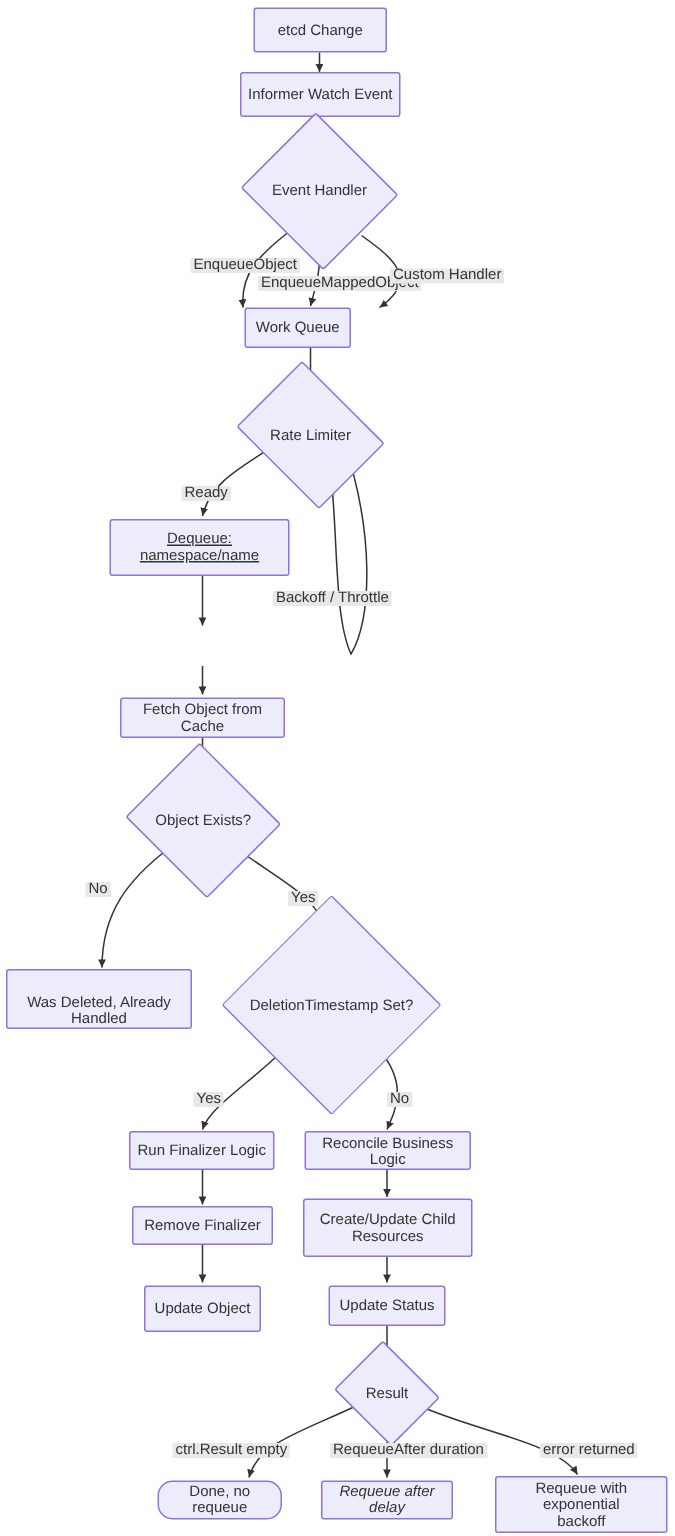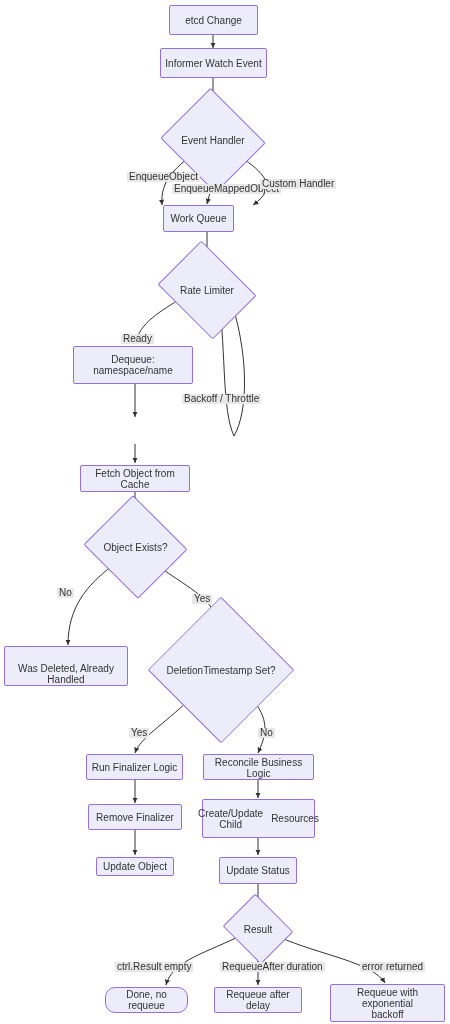--- a/index.html
+++ b/index.html
@@ -92,35 +92,35 @@
   </svg>
 
   <div class="node rect" style="left:169px;top:5px;width:89px;height:30px;">
     <span class="lbl">etcd Change</span>
   </div>
 
   <div class="node rect" style="left:160px;top:48px;width:107px;height:30px;">
     <span class="lbl">Informer Watch Event</span>
   </div>
 
-  <div class="node diamond" style="left:174px;top:105px;width:78px;height:71px;">
+  <div class="node diamond" style="left:174px;top:92px;width:78px;height:71px;">
     <span class="dshape"></span>
     <span class="dlabel">Event Handler</span>
   </div>
 
   <div class="node rect" style="left:163px;top:205px;width:71px;height:27px;">
     <span class="lbl">Work Queue</span>
   </div>
 
   <div class="node diamond" style="left:168px;top:259px;width:78px;height:62px;">
     <span class="dshape"></span>
     <span class="dlabel">Rate Limiter</span>
   </div>
 
-  <div class="node rect" style="left:73px;top:346px;width:120px;height:38px;flex-direction:column;">
+  <div class="node rect" style="left:73px;top:346px;width:120px;height:38px;flex-direction:column;text-decoration:underline;">
     <span class="lbl">Dequeue:</span>
     <span class="lbl">namespace/name</span>
   </div>
 
 
   <div class="node rect" style="left:80px;top:465px;width:110px;height:27px;">
     <span class="lbl">Fetch Object from Cache</span>
   </div>
 
   <div class="node diamond" style="left:97px;top:512px;width:77px;height:70px;">
@@ -143,58 +143,58 @@
   </div>
 
   <div class="node rect" style="left:203px;top:754px;width:111px;height:26px;align-items:flex-end;">
     <span class="lbl">Reconcile Business Logic</span>
   </div>
 
   <div class="node rect" style="left:88px;top:804px;width:94px;height:26px;">
     <span class="lbl">Remove Finalizer</span>
   </div>
 
-  <div class="node rect" style="left:202px;top:799px;width:113px;height:39px;flex-direction:row;justify-content:center;">
+  <div class="node rect" style="left:202px;top:799px;width:113px;height:39px;flex-direction:column;justify-content:center;">
     <span class="lbl">Create/Update Child</span>
     <span class="lbl">Resources</span>
   </div>
 
-  <div class="node rect" style="left:96px;top:857px;width:78px;height:19px;">
+  <div class="node rect" style="left:96px;top:857px;width:78px;height:31px;">
     <span class="lbl">Update Object</span>
   </div>
 
   <div class="node rect" style="left:219px;top:857px;width:78px;height:27px;">
     <span class="lbl">Update Status</span>
   </div>
 
   <div class="node diamond" style="left:231px;top:906px;width:54px;height:46px;">
     <span class="dshape"></span>
     <span class="dlabel">Result</span>
   </div>
 
   <div class="node rect" style="left:105px;top:987px;width:83px;height:26px;border-radius:10px;">
     <span class="lbl">Done, no requeue</span>
   </div>
 
-  <div class="node rect" style="left:214px;top:987px;width:88px;height:26px;">
+  <div class="node rect" style="left:214px;top:987px;width:88px;height:26px;font-style:italic;">
     <span class="lbl">Requeue after delay</span>
   </div>
 
   <div class="node rect" style="left:330px;top:984px;width:115px;height:38px;flex-direction:column;">
     <span class="lbl">Requeue with exponential</span>
     <span class="lbl">backoff</span>
   </div>
 
   <span class="elabel" style="left:127px;top:172px;">EnqueueObject</span>
 
   <span class="elabel" style="left:172px;top:184px;">EnqueueMappedObject</span>
 
   <span class="elabel" style="left:260px;top:179px;">Custom Handler</span>
 
-  <span class="elabel" style="left:121px;top:334px;">Ready</span>
+  <span class="elabel" style="left:121px;top:324px;">Ready</span>
 
   <span class="elabel" style="left:182px;top:394px;">Backoff / Throttle</span>
 
   <span class="elabel" style="left:57px;top:588px;">No</span>
 
   <span class="elabel" style="left:192px;top:594px;">Yes</span>
 
   <span class="elabel" style="left:129px;top:728px;">Yes</span>
 
   <span class="elabel" style="left:258px;top:728px;">No</span>

